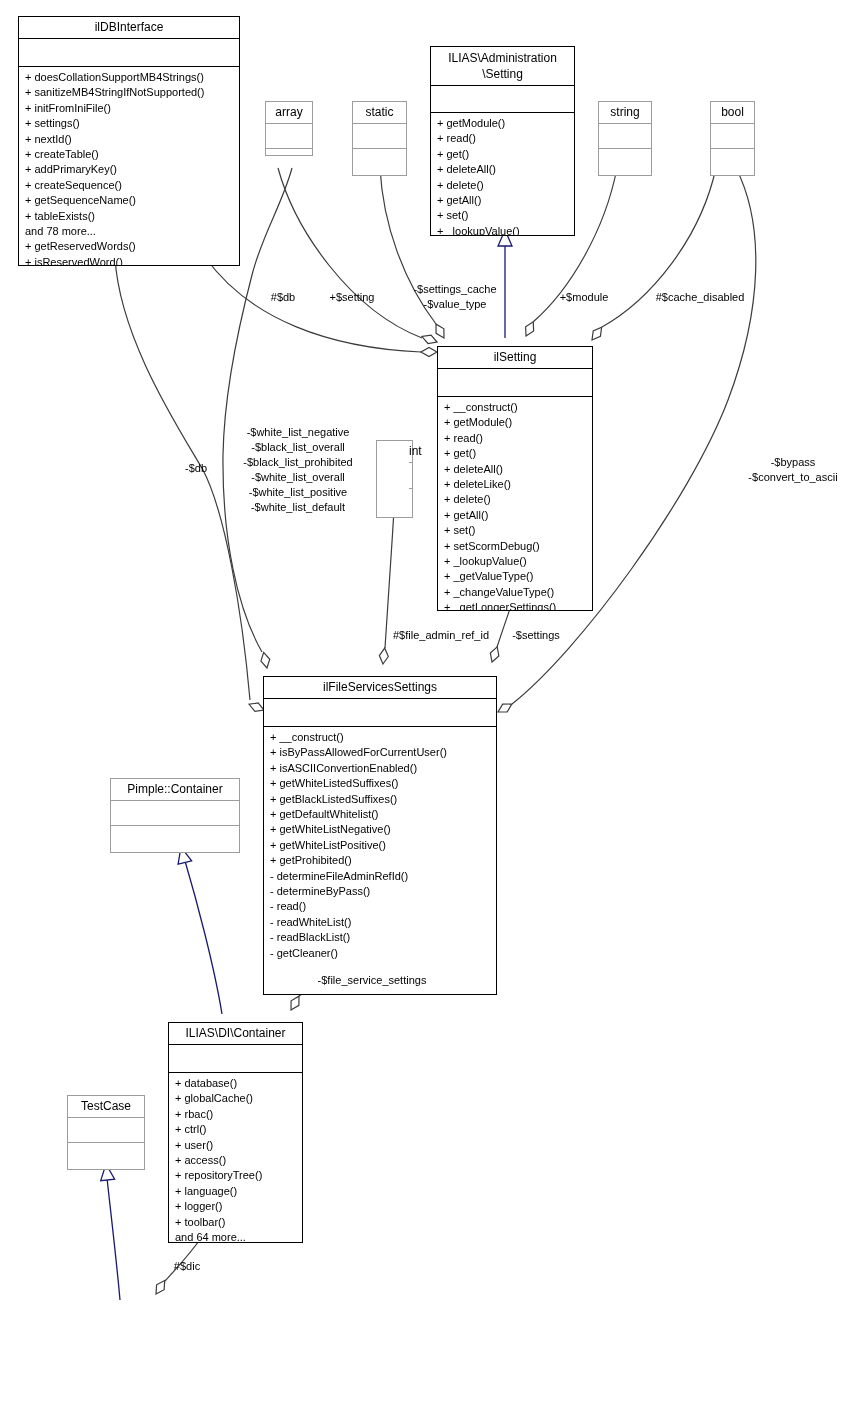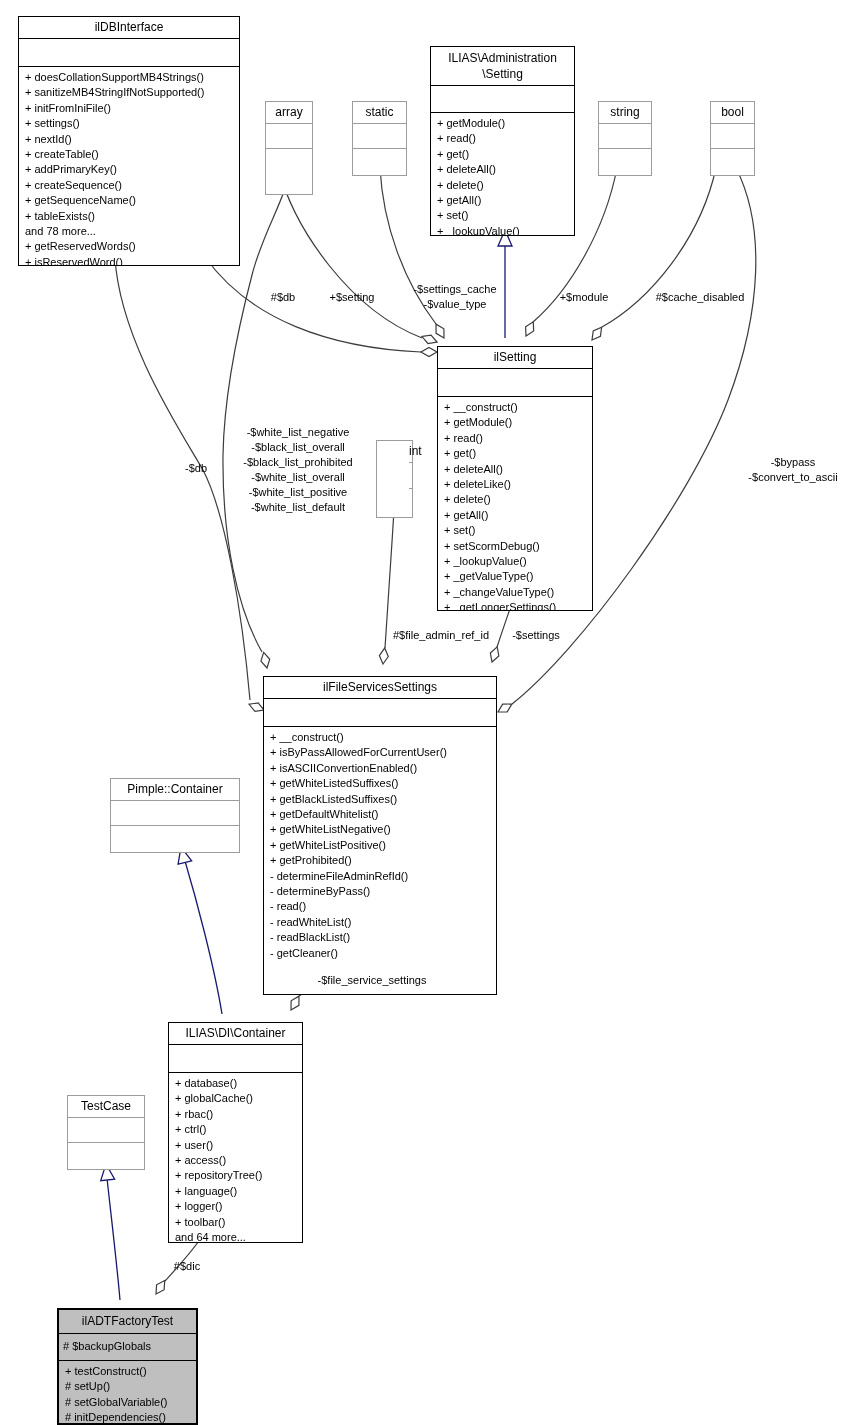--- a/index.html
+++ b/index.html
@@ -117,21 +117,21 @@
         <div class="member">+ addPrimaryKey()</div>
         <div class="member">+ createSequence()</div>
         <div class="member">+ getSequenceName()</div>
         <div class="member">+ tableExists()</div>
         <div class="member">and 78 more...</div>
         <div class="member">+ getReservedWords()</div>
         <div class="member">+ isReservedWord()</div>
       </div>
   </div>
 
-  <div class="uml-box ext" style="left:265px;top:93px;width:48px;height:94px;">
+  <div class="uml-box ext" style="left:265px;top:93px;width:48px;height:55px;">
     <div class="uml-title">array</div>
     <div class="uml-attrs" style="height:24px;"></div>
     <div class="uml-empty"></div>
   </div>
 
   <div class="uml-box ext" style="left:352px;top:93px;width:55px;height:75px;">
     <div class="uml-title">static</div>
     <div class="uml-attrs" style="height:24px;"></div>
     <div class="uml-empty"></div>
   </div>
@@ -236,26 +236,14 @@
         <div class="member">and 64 more...</div>
       </div>
   </div>
 
   <div class="uml-box ext" style="left:67px;top:1087px;width:78px;height:75px;">
     <div class="uml-title">TestCase</div>
     <div class="uml-attrs" style="height:24px;"></div>
     <div class="uml-empty"></div>
   </div>
 
-  <div class="uml-box gray" style="left:57px;top:1300px;width:141px;height:117px;">
-    <div class="uml-title" style="line-height:23px;">ilADTFactoryTest</div>
-    <div class="uml-attrs attrs-list" style="height:26px;">
-        <div class="member"># $backupGlobals</div>
-      </div>
-    <div class="uml-methods">
-        <div class="member">+ testConstruct()</div>
-        <div class="member"># setUp()</div>
-        <div class="member"># setGlobalVariable()</div>
-        <div class="member"># initDependencies()</div>
-      </div>
-  </div>
 
 </div>
 
 </body></html>

